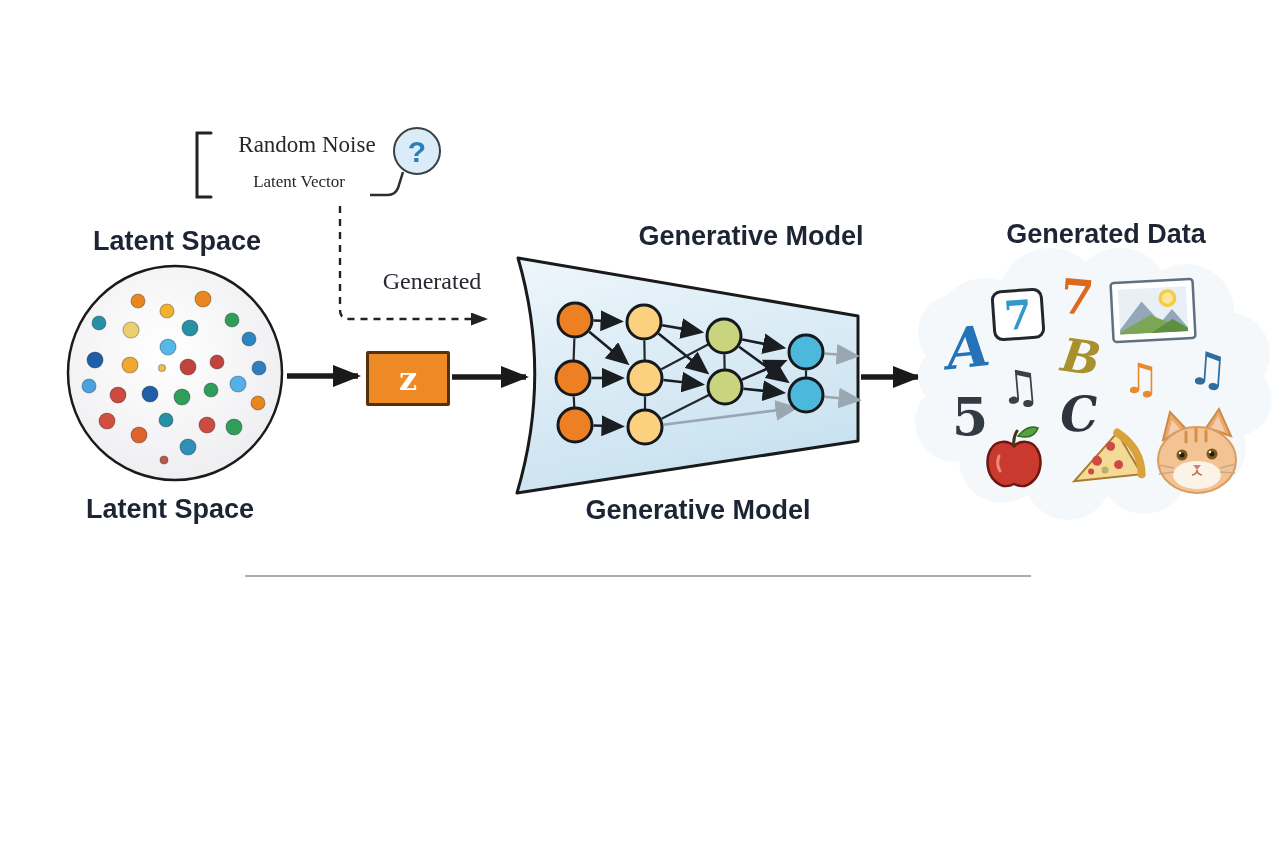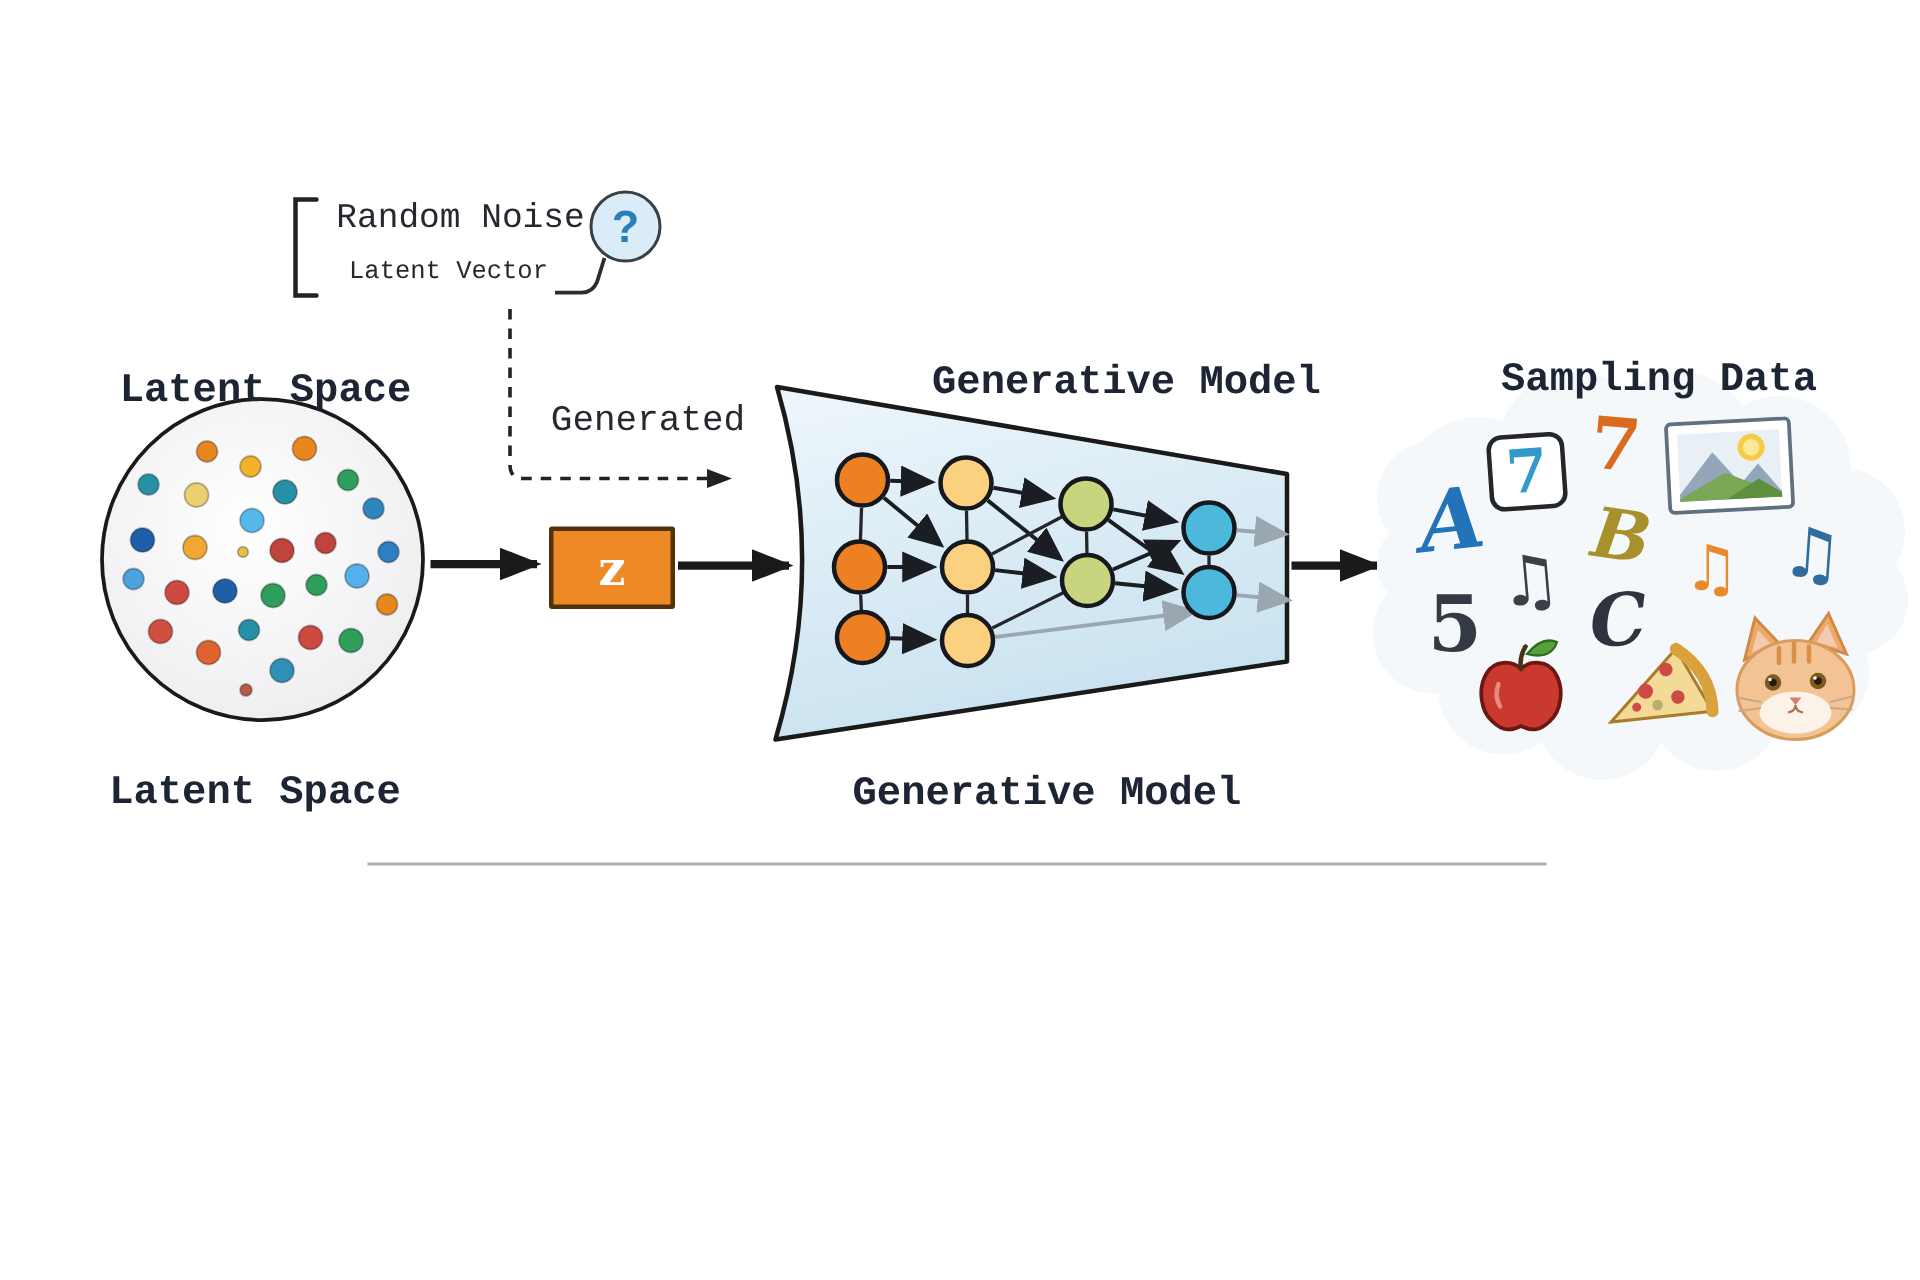--- a/index.html
+++ b/index.html
@@ -1,22 +1,22 @@
 <!DOCTYPE html>
 <html><head>
 <meta charset="utf-8">
 <style>
   html,body{margin:0;padding:0;background:#fff;}
   #canvas{position:relative;width:1280px;height:853px;background:#ffffff;overflow:hidden;
           font-family:"Liberation Sans",sans-serif;}
   #diagram-svg{position:absolute;left:0;top:0;z-index:1;}
   .cap{position:absolute;z-index:3;transform:translate(-50%,-50%);
-       font-family:Liberation Mono, monospace;font-weight:700;color:#1d2433;white-space:nowrap;margin-top:20px;}
+       font-family:Liberation Sans, sans-serif;font-weight:700;color:#1d2433;white-space:nowrap;}
   .sm{position:absolute;z-index:3;transform:translate(-50%,-50%);
-      font-family:Liberation Mono, monospace;font-weight:500;color:#25282e;white-space:nowrap;}
+      font-family:Liberation Serif, serif;font-weight:500;color:#25282e;white-space:nowrap;}
   #lbl-latent-top{left:177px;top:241px;font-size:27px;}
   #lbl-latent-bottom{left:170px;top:509px;font-size:27px;}
   #lbl-genmodel-top{left:751px;top:236px;font-size:27px;}
   #lbl-genmodel-bottom{left:698px;top:510px;font-size:27px;}
   #lbl-gendata{left:1106px;top:234px;font-size:27px;}
   #lbl-random-noise{left:307px;top:145px;font-size:23px;}
   #lbl-latent-vector{left:299px;top:182px;font-size:17px;}
   #lbl-sampling{left:432px;top:281px;font-size:24px;}
   #footer-title{left:637px;top:606px;font-size:31px;color:#1c2436;}
   .divider{position:absolute;left:245px;top:575px;width:786px;height:2px;background:#a9aeb4;z-index:2;}
@@ -230,21 +230,21 @@
       <polygon points="1193,465 1201,465 1197,470" fill="#d97a74"></polygon>
       <path d="M1197,470 Q1197,474 1192,475 M1197,470 Q1197,474 1202,475" stroke="#b07050" stroke-width="1.5" fill="none"></path>
       <path d="M1174,468 L1158,465 M1174,472 L1159,474 M1220,468 L1236,464 M1220,472 L1235,473" stroke="#c8a888" stroke-width="1.3" fill="none"></path>
     </g>
   </svg>
 
   <div class="cap" id="lbl-latent-top">Latent Space</div>
   <div class="cap" id="lbl-latent-bottom">Latent Space</div>
   <div class="cap" id="lbl-genmodel-top">Generative Model</div>
   <div class="cap" id="lbl-genmodel-bottom">Generative Model</div>
-  <div class="cap" id="lbl-gendata">Sampling Data</div>
+  <div class="cap" id="lbl-gendata">Generated Data</div>
   <div class="sm" id="lbl-random-noise">Random Noise</div>
   <div class="sm" id="lbl-latent-vector">Latent Vector</div>
   <div class="sm" id="lbl-sampling">Generated</div>
   <div id="qmark" style="color: rgb(41, 128, 185);">?</div>
 
   <div class="zbox">
     <span>z</span>
   </div>
 
   <span class="gi" id="gi-a" style="color: rgb(36, 114, 184);">A</span>

